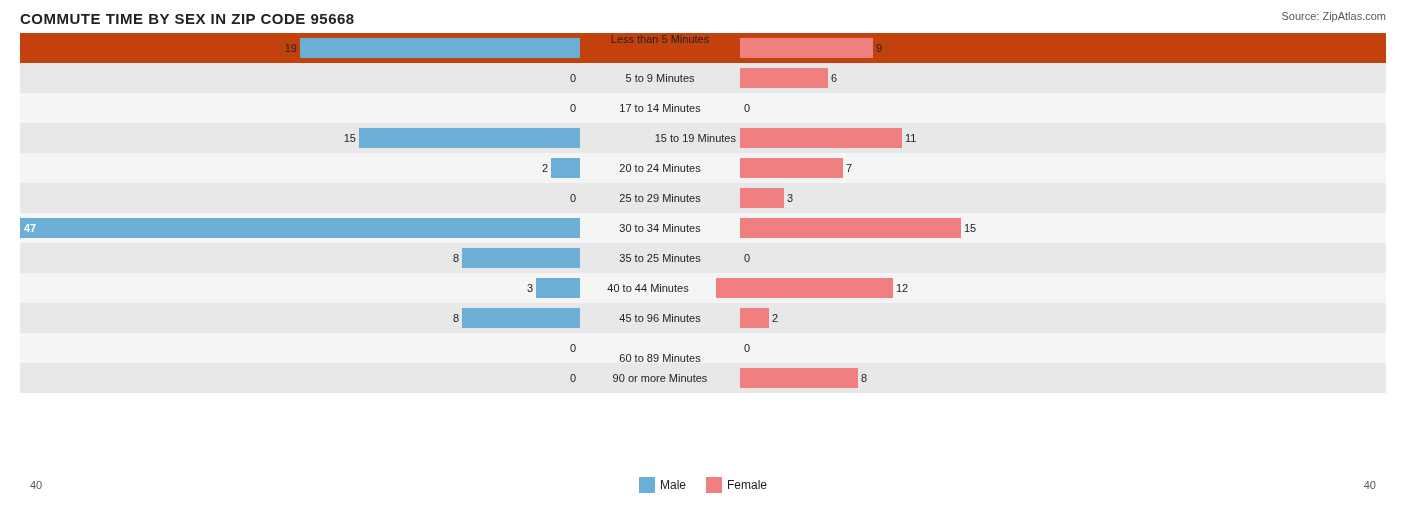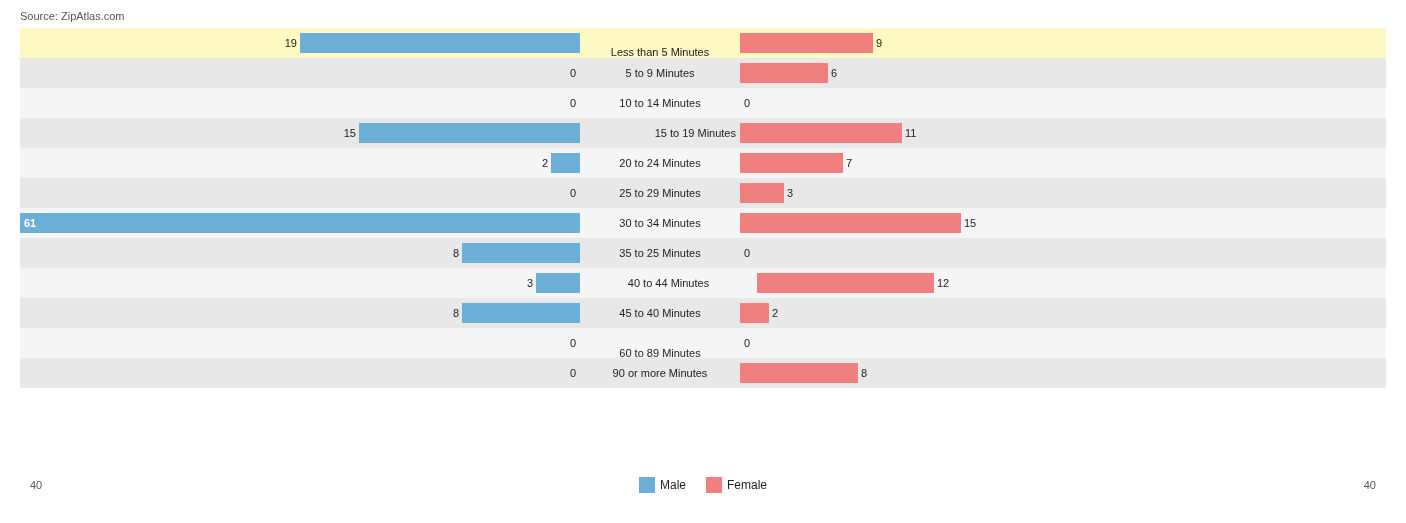--- a/index.html
+++ b/index.html
@@ -66,24 +66,25 @@
       flex: 1;
       display: flex;
       flex-direction: column;
     }
   </style>
 </head>
 <body>
 
 <div class="chart-container">
   <div class="chart-header">
+    <span class="chart-title">COMMUTE TIME BY SEX IN ZIP CODE 95668</span>
     <span class="chart-source">Source: ZipAtlas.com</span>
   </div>
   <div class="chart-inner" id="chart-rows">
-  <div style="display: flex; align-items: flex-end; height: 30px; background: #fef9c3; width: 100%;">
+  <div style="display: flex; align-items: flex-start; height: 30px; background: #c2410c; width: 100%;">
         <div style="width: 560px; display: flex; align-items: center; justify-content: flex-end; height: 100%; position: relative; overflow: visible;">
           <div style="background: rgb(107, 174, 214); height: 20px; width: 280px; position: absolute; right: 0px; display: flex; align-items: center;"></div>
           <span style="font-size: 11px; color: rgb(34, 34, 34); position: absolute; right: 283px;">19</span>
         </div>
         <div style="width: 160px; text-align: center; font-size: 11px; color: rgb(34, 34, 34); flex-shrink: 0; z-index: 2; padding: 0px 14px;">Less than 5 Minutes</div>
         <div style="width: 560px; display: flex; align-items: center; height: 100%; position: relative; overflow: visible;">
           <div style="background: rgb(240, 128, 128); height: 20px; width: 133px; position: absolute; left: 0px;"></div>
           <span style="font-size: 11px; color: rgb(34, 34, 34); position: absolute; left: 136px;">9</span>
         </div>
       </div>
@@ -94,21 +95,21 @@
         <div style="width: 160px; text-align: center; font-size: 11px; color: rgb(34, 34, 34); flex-shrink: 0; z-index: 2; padding: 0px 4px;">5 to 9 Minutes</div>
         <div style="width: 560px; display: flex; align-items: center; height: 100%; position: relative; overflow: visible;">
           <div style="background: rgb(240, 128, 128); height: 20px; width: 88px; position: absolute; left: 0px;"></div>
           <span style="font-size: 11px; color: rgb(34, 34, 34); position: absolute; left: 91px;">6</span>
         </div>
       </div>
       <div style="display: flex; align-items: center; height: 30px; background: rgb(245, 245, 245); width: 100%;">
         <div style="width: 560px; display: flex; align-items: center; justify-content: flex-end; height: 100%; position: relative; overflow: visible;">
           <span style="font-size: 11px; color: rgb(34, 34, 34); position: absolute; right: 4px;">0</span>
         </div>
-        <div style="width: 160px; text-align: center; font-size: 11px; color: rgb(34, 34, 34); flex-shrink: 0; z-index: 2; padding: 0px 4px;">10 to 14 Minutes</div>
+        <div style="width: 160px; text-align: center; font-size: 11px; color: rgb(34, 34, 34); flex-shrink: 0; z-index: 2; padding: 0px 4px;">17 to 14 Minutes</div>
         <div style="width: 560px; display: flex; align-items: center; height: 100%; position: relative; overflow: visible;">
           <span style="font-size: 11px; color: rgb(34, 34, 34); position: absolute; left: 4px;">0</span>
         </div>
       </div>
       <div style="display: flex; align-items: center; height: 30px; background: rgb(232, 232, 232); width: 100%;">
         <div style="width: 560px; display: flex; align-items: center; justify-content: flex-end; height: 100%; position: relative; overflow: visible;">
           <div style="background: rgb(107, 174, 214); height: 20px; width: 221px; position: absolute; right: 0px; display: flex; align-items: center;"></div>
           <span style="font-size: 11px; color: rgb(34, 34, 34); position: absolute; right: 224px;">15</span>
         </div>
         <div style="width: 160px; text-align: right; font-size: 11px; color: rgb(34, 34, 34); flex-shrink: 0; z-index: 2; padding: 0px 4px;">15 to 19 Minutes</div>
@@ -134,21 +135,21 @@
         </div>
         <div style="width: 160px; text-align: center; font-size: 11px; color: rgb(34, 34, 34); flex-shrink: 0; z-index: 2; padding: 0px 4px;">25 to 29 Minutes</div>
         <div style="width: 560px; display: flex; align-items: center; height: 100%; position: relative; overflow: visible;">
           <div style="background: rgb(240, 128, 128); height: 20px; width: 44px; position: absolute; left: 0px;"></div>
           <span style="font-size: 11px; color: rgb(34, 34, 34); position: absolute; left: 47px;">3</span>
         </div>
       </div>
       <div style="display: flex; align-items: center; height: 30px; background: rgb(245, 245, 245); width: 100%;">
         <div style="width: 560px; display: flex; align-items: center; justify-content: flex-end; height: 100%; position: relative; overflow: visible;">
           <div style="background: rgb(107, 174, 214); height: 20px; width: 560px; position: absolute; right: 0px; display: flex; align-items: center;"></div>
-          <span style="font-size: 11px; color: rgb(255, 255, 255); font-weight: bold; position: absolute; left: 4px;">61</span>
+          <span style="font-size: 11px; color: rgb(255, 255, 255); font-weight: bold; position: absolute; left: 4px;">47</span>
         </div>
         <div style="width: 160px; text-align: center; font-size: 11px; color: rgb(34, 34, 34); flex-shrink: 0; z-index: 2; padding: 0px 4px;">30 to 34 Minutes</div>
         <div style="width: 560px; display: flex; align-items: center; height: 100%; position: relative; overflow: visible;">
           <div style="background: rgb(240, 128, 128); height: 20px; width: 221px; position: absolute; left: 0px;"></div>
           <span style="font-size: 11px; color: rgb(34, 34, 34); position: absolute; left: 224px;">15</span>
         </div>
       </div>
       <div style="display: flex; align-items: center; height: 30px; background: rgb(232, 232, 232); width: 100%;">
         <div style="width: 560px; display: flex; align-items: center; justify-content: flex-end; height: 100%; position: relative; overflow: visible;">
           <div style="background: rgb(107, 174, 214); height: 20px; width: 118px; position: absolute; right: 0px; display: flex; align-items: center;"></div>
@@ -157,32 +158,32 @@
         <div style="width: 160px; text-align: center; font-size: 11px; color: rgb(34, 34, 34); flex-shrink: 0; z-index: 2; padding: 0px 4px;">35 to 25 Minutes</div>
         <div style="width: 560px; display: flex; align-items: center; height: 100%; position: relative; overflow: visible;">
           <span style="font-size: 11px; color: rgb(34, 34, 34); position: absolute; left: 4px;">0</span>
         </div>
       </div>
       <div style="display: flex; align-items: center; height: 30px; background: rgb(245, 245, 245); width: 100%;">
         <div style="width: 560px; display: flex; align-items: center; justify-content: flex-end; height: 100%; position: relative; overflow: visible;">
           <div style="background: rgb(107, 174, 214); height: 20px; width: 44px; position: absolute; right: 0px; display: flex; align-items: center;"></div>
           <span style="font-size: 11px; color: rgb(34, 34, 34); position: absolute; right: 47px;">3</span>
         </div>
-        <div style="width: 177px; text-align: center; font-size: 11px; color: rgb(34, 34, 34); flex-shrink: 0; z-index: 2; padding: 0px 4px;">40 to 44 Minutes</div>
+        <div style="width: 136px; text-align: center; font-size: 11px; color: rgb(34, 34, 34); flex-shrink: 0; z-index: 2; padding: 0px 4px;">40 to 44 Minutes</div>
         <div style="width: 560px; display: flex; align-items: center; height: 100%; position: relative; overflow: visible;">
           <div style="background: rgb(240, 128, 128); height: 20px; width: 177px; position: absolute; left: 0px;"></div>
           <span style="font-size: 11px; color: rgb(34, 34, 34); position: absolute; left: 180px;">12</span>
         </div>
       </div>
       <div style="display: flex; align-items: center; height: 30px; background: rgb(232, 232, 232); width: 100%;">
         <div style="width: 560px; display: flex; align-items: center; justify-content: flex-end; height: 100%; position: relative; overflow: visible;">
           <div style="background: rgb(107, 174, 214); height: 20px; width: 118px; position: absolute; right: 0px; display: flex; align-items: center;"></div>
           <span style="font-size: 11px; color: rgb(34, 34, 34); position: absolute; right: 121px;">8</span>
         </div>
-        <div style="width: 160px; text-align: center; font-size: 11px; color: rgb(34, 34, 34); flex-shrink: 0; z-index: 2; padding: 0px 4px;">45 to 40 Minutes</div>
+        <div style="width: 160px; text-align: center; font-size: 11px; color: rgb(34, 34, 34); flex-shrink: 0; z-index: 2; padding: 0px 4px;">45 to 96 Minutes</div>
         <div style="width: 560px; display: flex; align-items: center; height: 100%; position: relative; overflow: visible;">
           <div style="background: rgb(240, 128, 128); height: 20px; width: 29px; position: absolute; left: 0px;"></div>
           <span style="font-size: 11px; color: rgb(34, 34, 34); position: absolute; left: 32px;">2</span>
         </div>
       </div>
       <div style="display: flex; align-items: center; height: 30px; background: rgb(245, 245, 245); width: 100%;">
         <div style="width: 560px; display: flex; align-items: center; justify-content: flex-end; height: 100%; position: relative; overflow: visible;">
           <span style="font-size: 11px; color: rgb(34, 34, 34); position: absolute; right: 4px;">0</span>
         </div>
         <div style="width: 160px; text-align: center; font-size: 11px; color: rgb(34, 34, 34); flex-shrink: 0; z-index: 2; padding: 0px 4px; margin-top: 20px;">60 to 89 Minutes</div>

